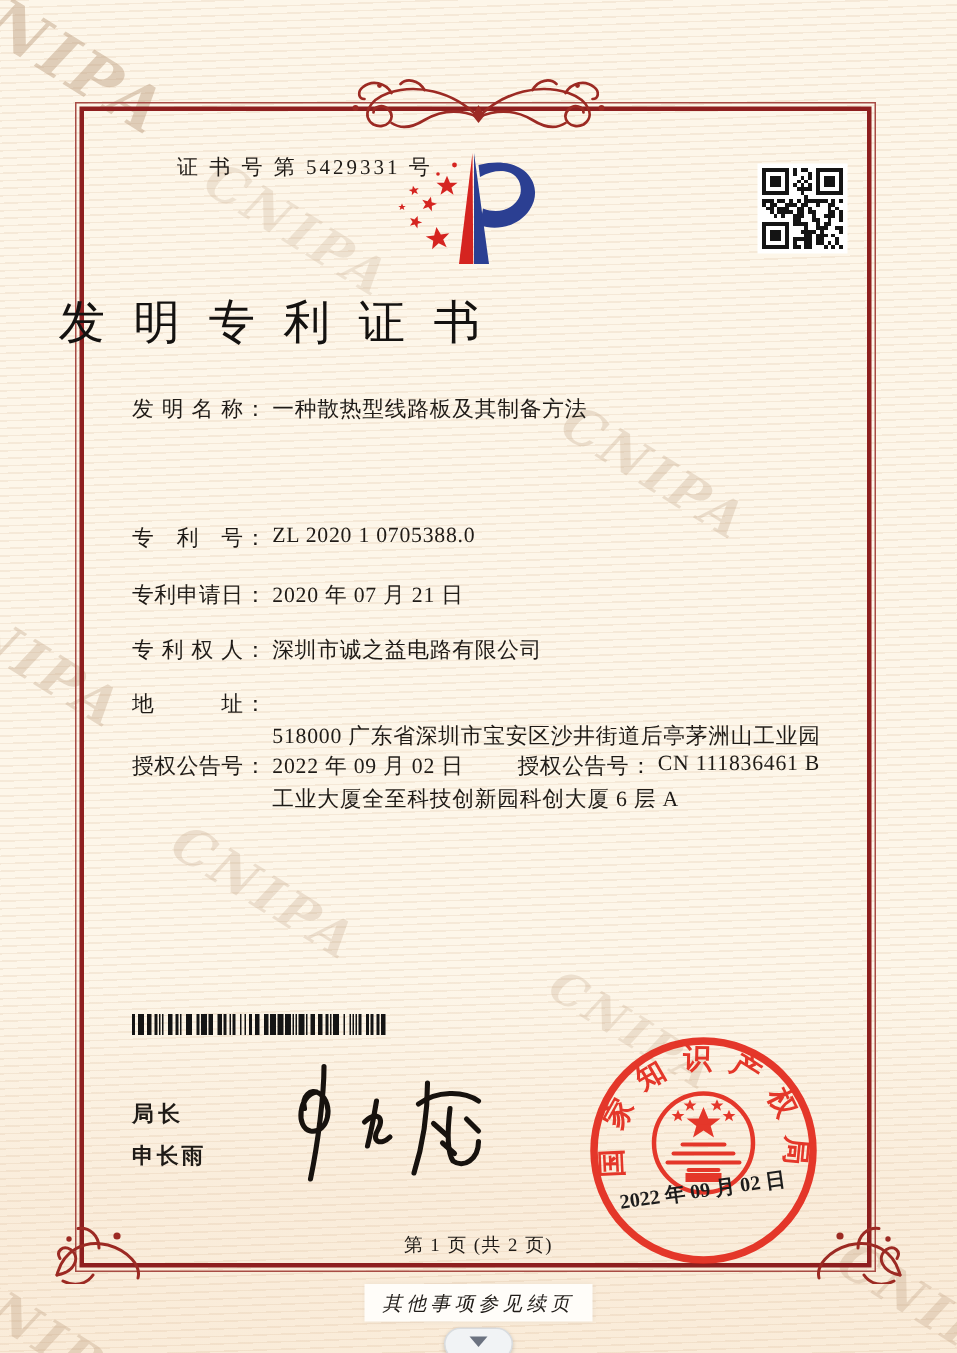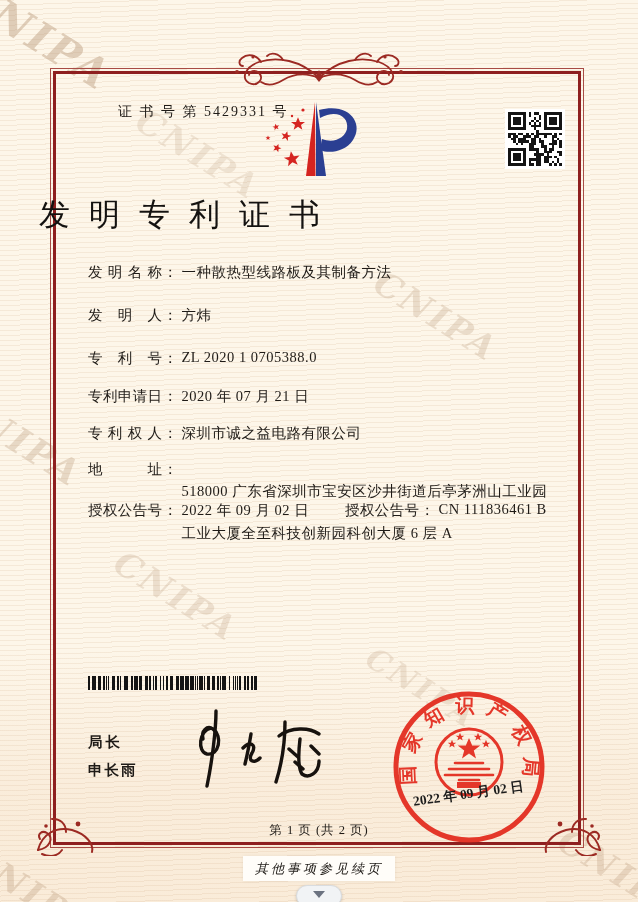--- a/index.html
+++ b/index.html
@@ -282,23 +282,20 @@
         <rect x="1" y="15" width="5" height="5" fill="#fff"></rect>
         <rect x="2" y="16" width="3" height="3" fill="#141414"></rect>
       </svg>
   </div>
 
   <div class="title">发明专利证书</div>
 
   <div class="field" style="top:263px">
     <span class="lab">发明名称</span><span class="colon">：</span><span class="val">一种散热型线路板及其制备方法</span>
   </div>
-  <div class="field" style="top:306px">
-    <span class="lab">发明人</span><span class="colon">：</span><span class="val">方炜</span>
-  </div>
   <div class="field" style="top:349px">
     <span class="lab">专利号</span><span class="colon">：</span><span class="val">ZL 2020 1 0705388.0</span>
   </div>
   <div class="field" style="top:387px">
     <span class="lab">专利申请日</span><span class="colon">：</span><span class="val">2020 年 07 月 21 日</span>
   </div>
   <div class="field" style="top:424px">
     <span class="lab">专利权人</span><span class="colon">：</span><span class="val">深圳市诚之益电路有限公司</span>
   </div>
   <div class="field" style="top:460px">

